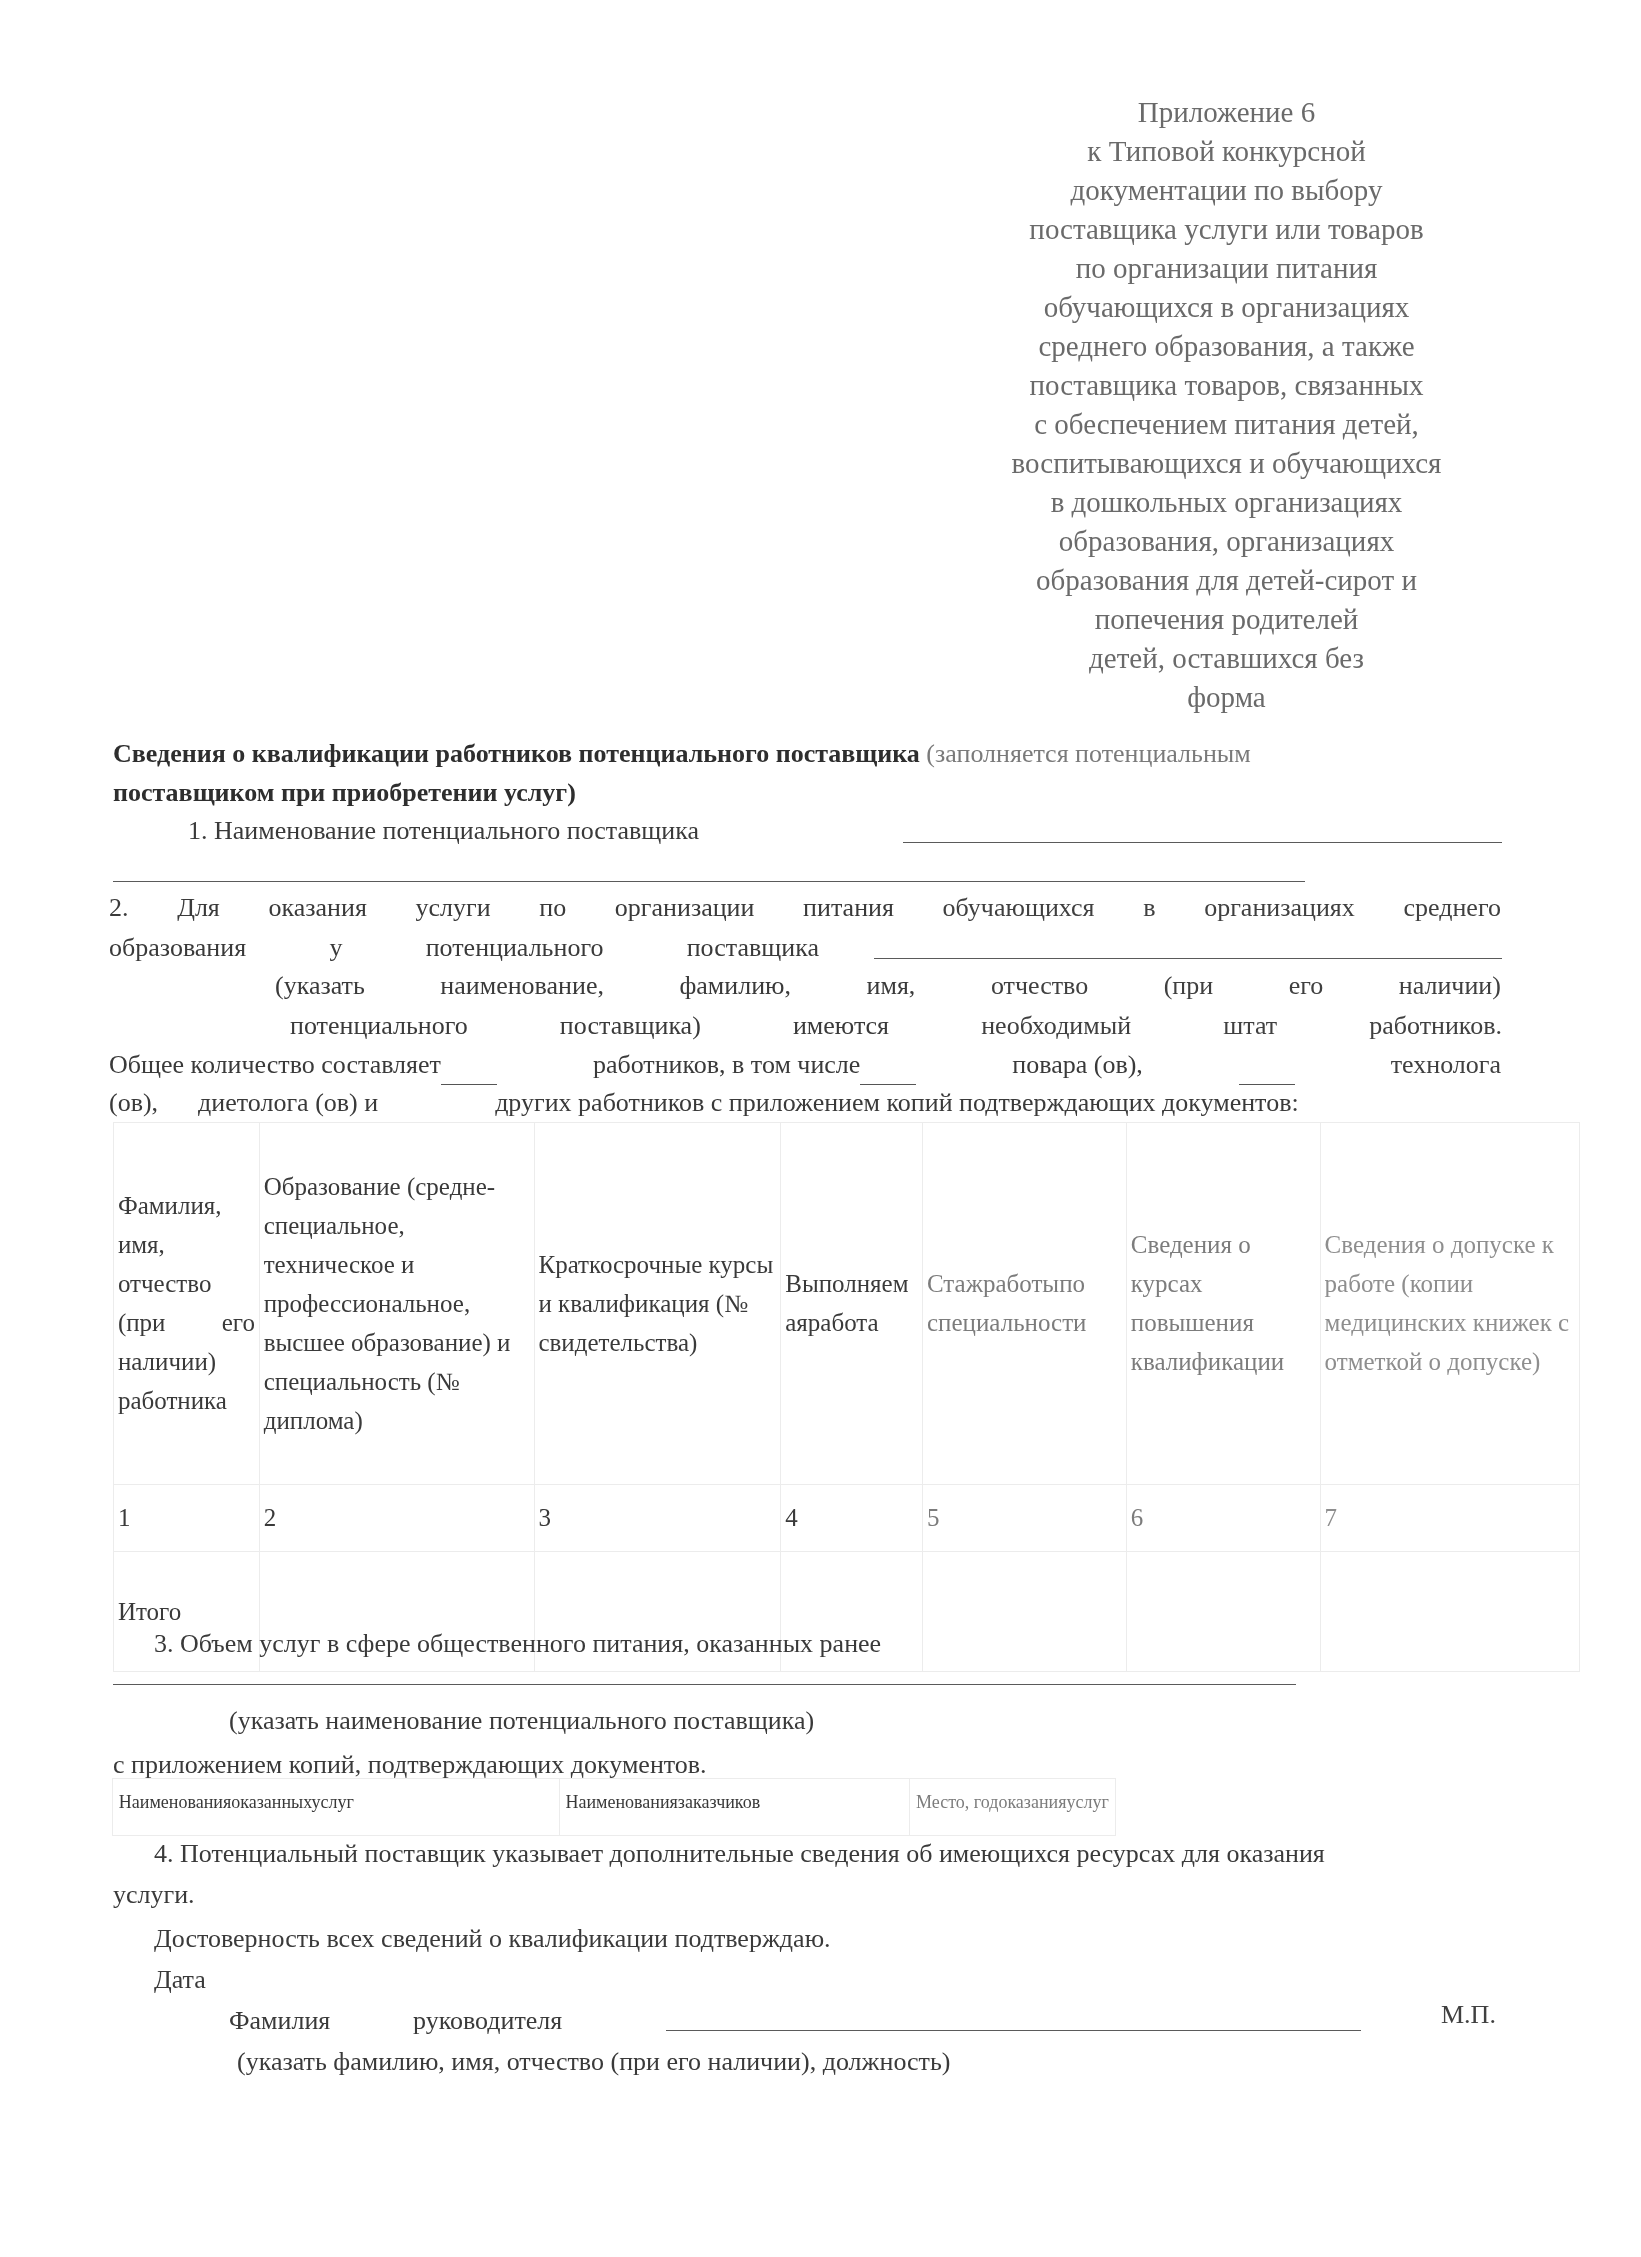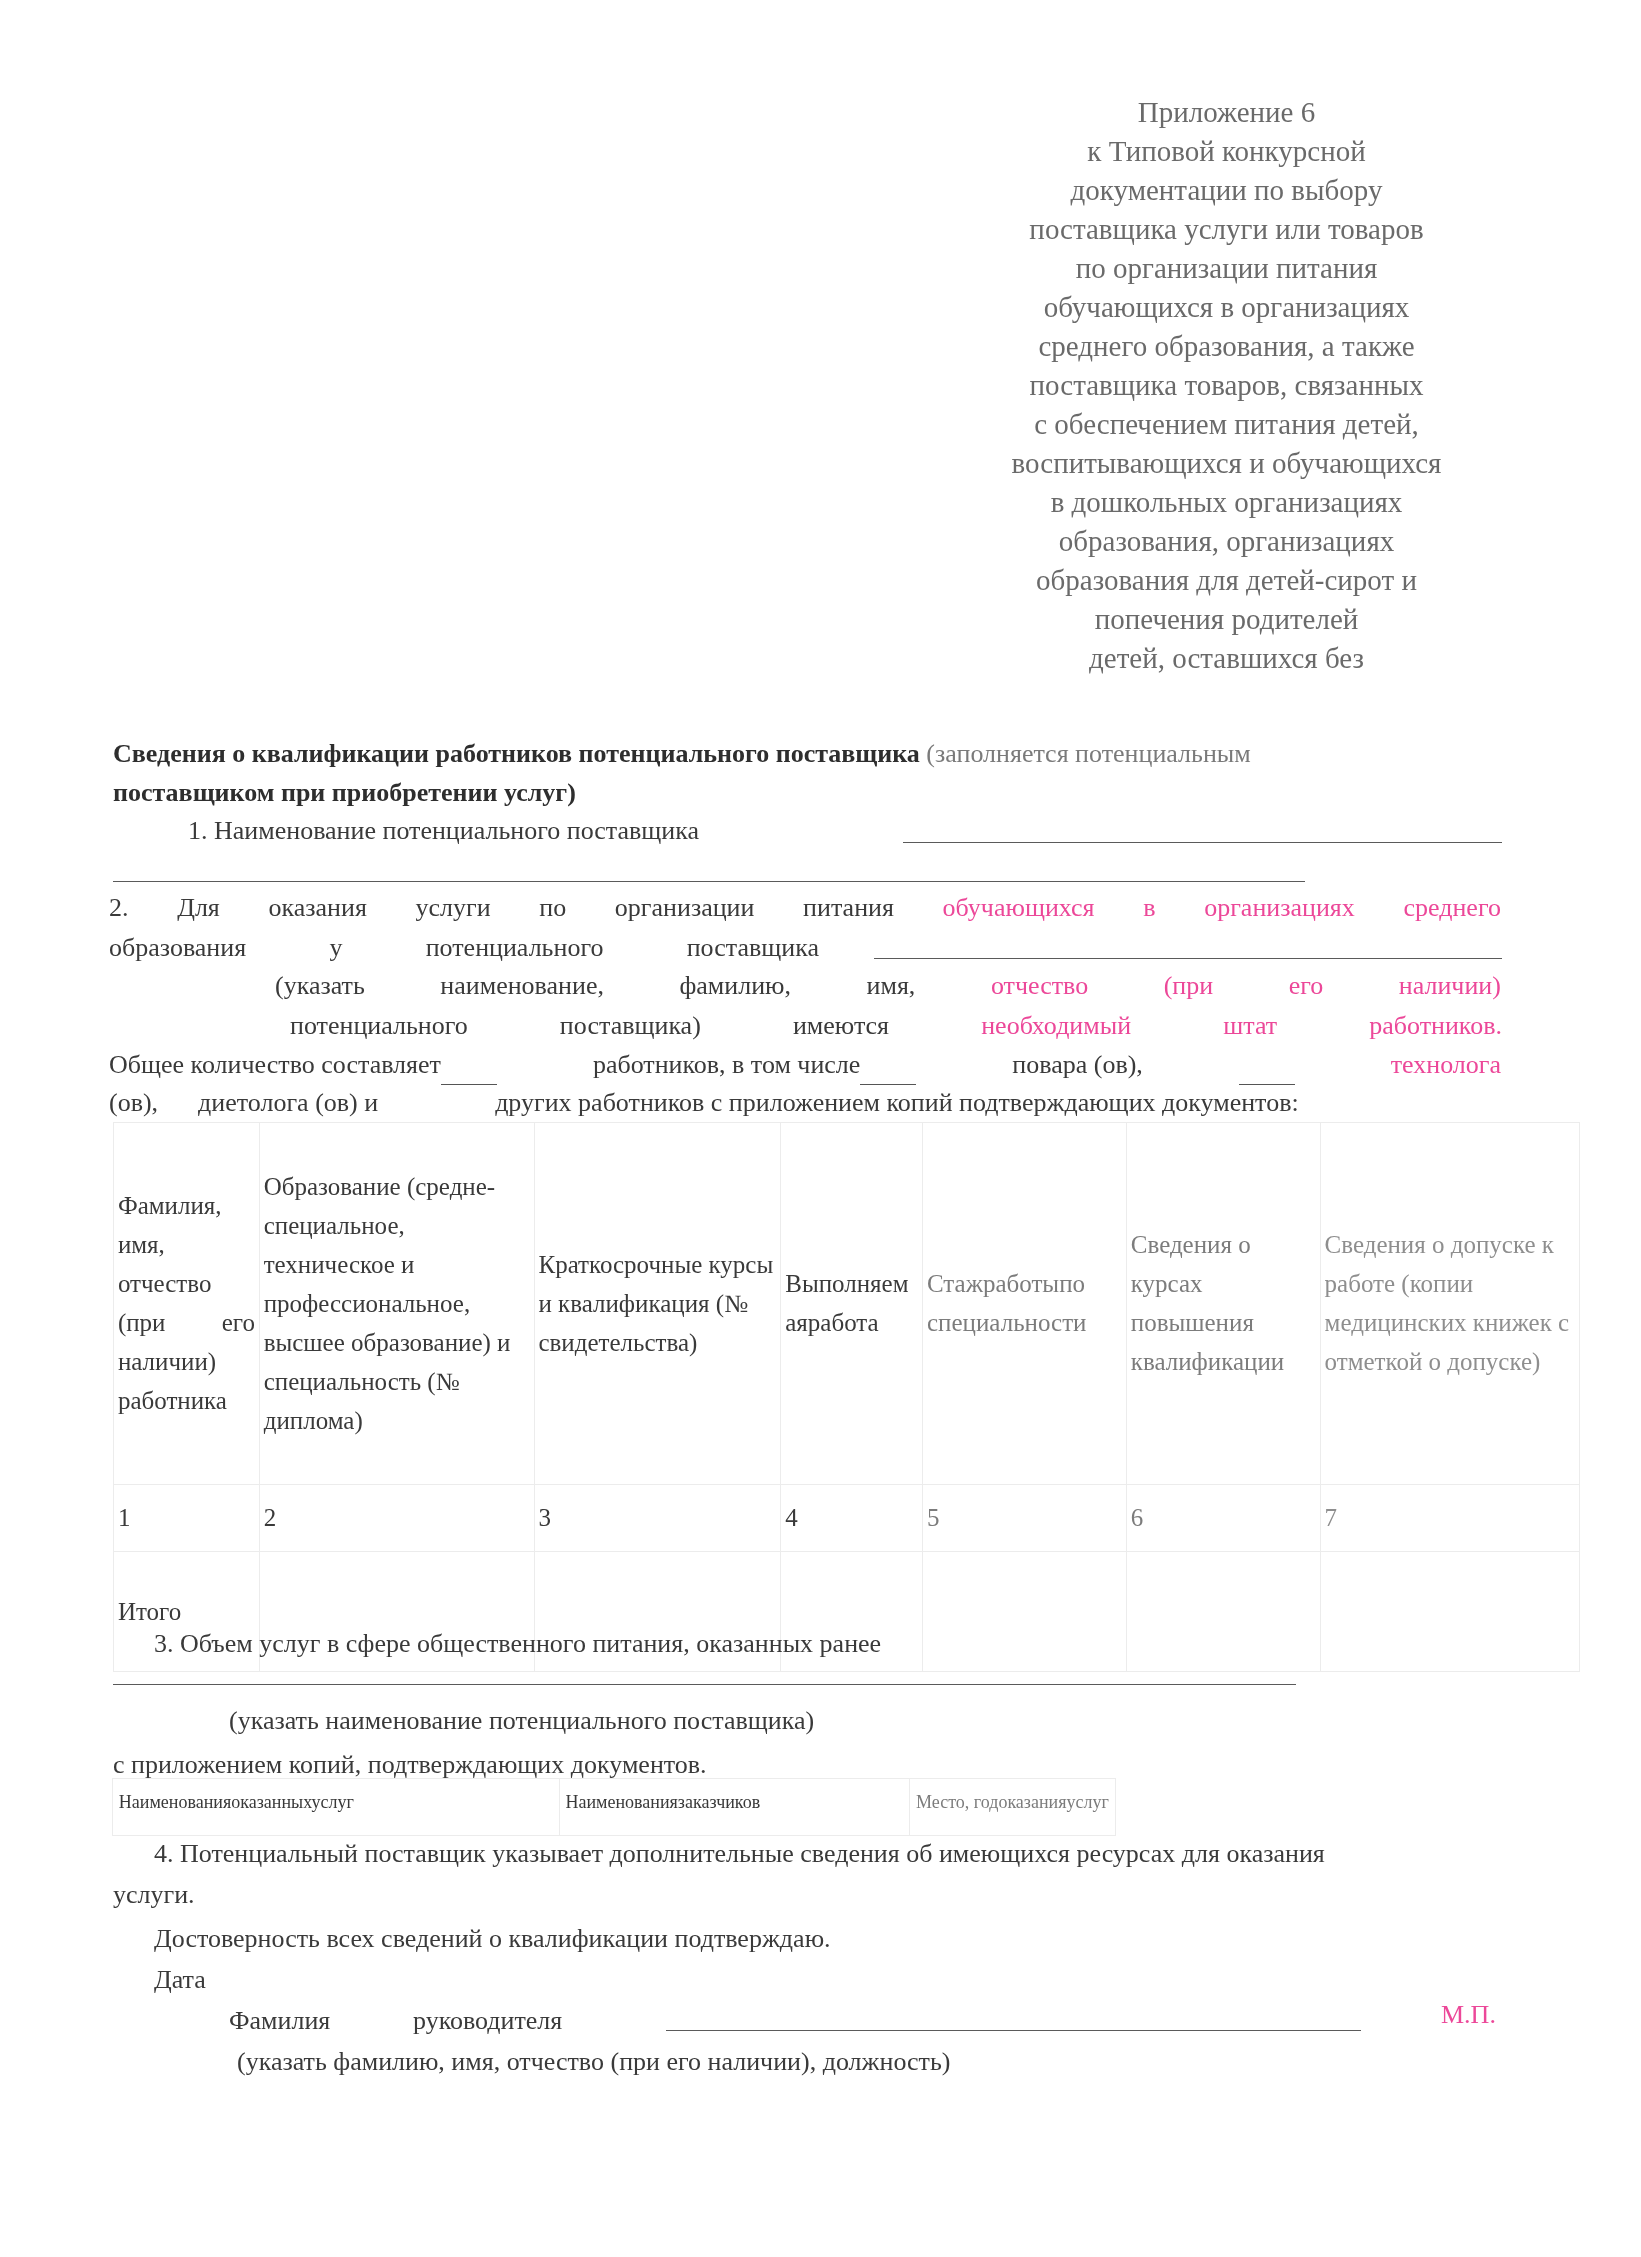--- a/index.html
+++ b/index.html
@@ -15,21 +15,21 @@
   }
   .appendix div { white-space: nowrap; }
   .title {
     position: absolute; left: 113px; top: 734px; width: 1390px;
     font-size: 26px; line-height: 39px; font-weight: bold; color: #2e2e2e;
   }
   .title .light { font-weight: normal; color: #7a7a7a; }
   .line { font-size: 26px; line-height: 39px; white-space: nowrap; }
   .uline { display: inline-block; border-bottom: 1.9px solid #555; vertical-align: baseline; }
   .hline { position: absolute; height: 0; border-top: 1.9px solid #5a5a5a; }
-  .gray { color: #ec4899; }
+  .gray { color: #404040; }
 
   table.staff {
     position: absolute; left: 113px; top: 1122px; border-collapse: collapse;
     font-size: 25px; line-height: 39px; color: #3a3a3a;
   }
   table.staff td {
     border: 1px solid #ececec; vertical-align: middle; padding: 1.9px 3.9px; text-align: left;
   }
   table.staff tr.head td { height: 357px; }
   table.staff tr.nums td { height: 62px; vertical-align: middle; }
@@ -57,20 +57,21 @@
   <div>обучающихся в организациях</div>
   <div>среднего образования, а также</div>
   <div>поставщика товаров, связанных</div>
   <div>с обеспечением питания детей,</div>
   <div>воспитывающихся и обучающихся</div>
   <div>в дошкольных организациях</div>
   <div>образования, организациях</div>
   <div>образования для детей-сирот и</div>
   <div>попечения родителей</div>
   <div>детей, оставшихся без</div>
+  <div>форма</div>
 </div>
 
 <div class="title">
   <span>Сведения о квалификации работников потенциального поставщика</span>
   <span class="light">(заполняется потенциальным</span><br>
   <span>поставщиком при приобретении услуг)</span>
 </div>
 
 <div class="abs line" style="left:188px; top:811px;">1.  Наименование   потенциального   поставщика</div>
 <div class="hline" style="left:903px; top:842px; width:599px;"></div>

